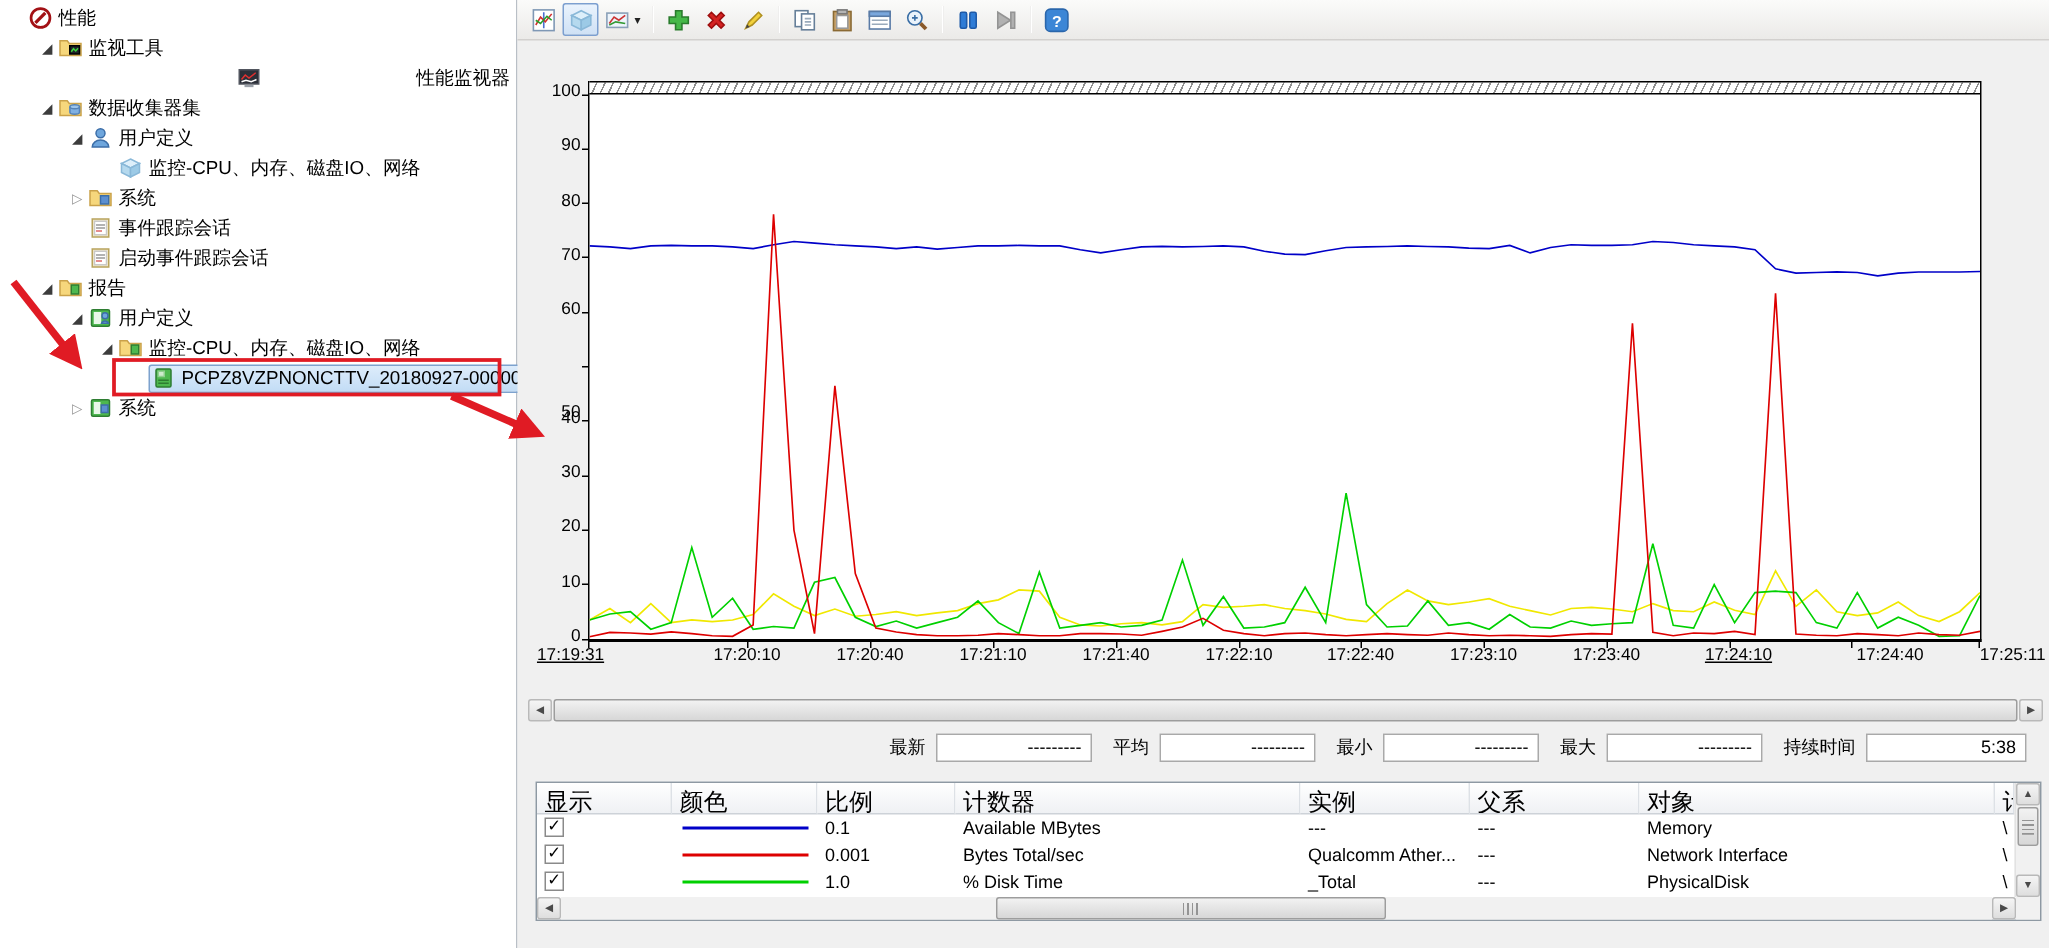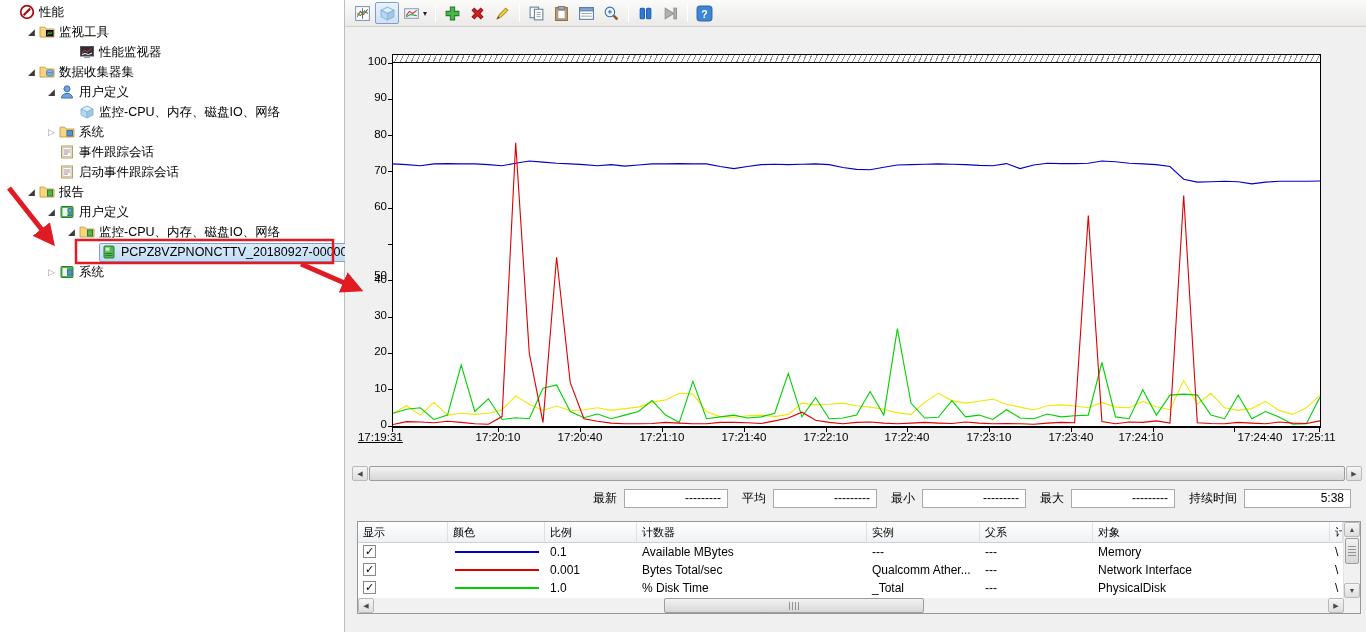--- a/index.html
+++ b/index.html
@@ -44,21 +44,21 @@
 .sb-thumb.full{left:1px;right:1px}
 .grip{position:absolute;left:50%;top:50%;transform:translate(-50%,-50%);width:11px;height:8px;background:repeating-linear-gradient(90deg,#949494 0 1px,transparent 1px 3px)}
 
 .stats{position:absolute;top:488px;left:0;right:15px;height:20px;display:flex;justify-content:flex-end;align-items:center;font-size:12px}
 .stat-label{margin:0 7px 0 14px}
 .stat-box{width:104px;height:19px;background:#fff;border:1px solid #a9a9a9;display:flex;align-items:center;justify-content:flex-end;padding-right:6px}
 .stat-box.wide{width:107px}
 
 .legend{position:absolute;top:521px;left:12px;width:1004px;height:93px;background:#fff;border:1px solid #8e99a3}
 .lg-grid{display:grid;grid-template-columns:90px 97px 92px 230px 113px 113px 237px 13px}
-.hcell{height:21px;font-size:11px;padding:3px 0 0 5px;background:linear-gradient(#fff,#f6f7f9 55%,#eff1f4);border-right:1px solid #dde1e6;border-bottom:1px solid #cdd2d8;white-space:nowrap;overflow:hidden}
+.hcell{height:21px;font-size:16px;padding:3px 0 0 5px;background:linear-gradient(#fff,#f6f7f9 55%,#eff1f4);border-right:1px solid #dde1e6;border-bottom:1px solid #cdd2d8;white-space:nowrap;overflow:hidden}
 .lg-row{height:18px}
 .cell{font-size:12px;padding:2px 4px 0 5px;white-space:nowrap;overflow:hidden}
 .cb-cell{padding:2px 0 0 5px}
 .cb{width:13px;height:13px;border:1px solid #8a8a8a;background:#fff;font-size:11px;line-height:11px;text-align:center}
 .swatch{height:2px;width:84px;margin:8px 0 0 7px}
 .sb-v{position:absolute;top:0;right:0;bottom:15px;width:17px;background:#f1f1f1;border-left:1px solid #e2e2e2}
 .vb{position:absolute;left:0;right:0;height:15px;width:auto}
 .vb.top{top:0}
 .vb.bottom{bottom:0}
 .vthumb{position:absolute;left:1px;right:1px;top:16px;height:26px;background:linear-gradient(#f2f2f2,#d7d7d7);border:1px solid #9d9d9d;border-radius:2px}
@@ -91,21 +91,21 @@
           <span class="exp">◢</span>
           <span class="ticon">
             <svg viewBox="0 0 16 16">
               <path d="M1 3.2 L5.8 3.2 L7.2 5 L15 5 L15 13 L1 13 Z" fill="#f6d77c" stroke="#caa24a"></path>
               <rect x="7.5" y="6.5" width="6.5" height="5.5" fill="#20242a" stroke="#000"></rect>
               <polyline points="8.5,10.5 10,8.5 11.5,10 13,8.2" stroke="#3fd23f" fill="none"></polyline>
             </svg>
           </span>
           <span class="tlabel">监视工具</span>
         </div>
-        <div class="tree-row" style="padding-left: 64px;">
+        <div class="tree-row" style="padding-left: 44px; justify-content: space-between;">
           <span class="exp"></span>
           <span class="ticon">
             <svg viewBox="0 0 16 16">
               <rect x="1.5" y="2.5" width="13" height="9.5" fill="#2b2f38" stroke="#51555e"></rect>
               <polyline points="3,9 5.5,6 8,8 12.5,4.5" stroke="#e03030" fill="none"></polyline>
               <polyline points="3,10.5 6,9.5 9.5,10.5 13,9" stroke="#fff" fill="none"></polyline>
               <rect x="5" y="12.5" width="6" height="1.6" fill="#9aa0a8"></rect>
             </svg>
           </span>
           <span class="tlabel">性能监视器</span>
@@ -439,25 +439,25 @@
         <span class="xlab" style="left: 399px; transform: translateX(-50%);">17:21:40</span>
         <span class="xtick" style="left: 399px;"></span>
         <span class="xlab" style="left: 481px; transform: translateX(-50%);">17:22:10</span>
         <span class="xtick" style="left: 481px;"></span>
         <span class="xlab" style="left: 562px; transform: translateX(-50%);">17:22:40</span>
         <span class="xtick" style="left: 562px;"></span>
         <span class="xlab" style="left: 644px; transform: translateX(-50%);">17:23:10</span>
         <span class="xtick" style="left: 644px;"></span>
         <span class="xlab" style="left: 726px; transform: translateX(-50%);">17:23:40</span>
         <span class="xtick" style="left: 726px;"></span>
-        <span class="xlab" style="left: 796px; transform: translateX(-50%);">17:24:10</span>
+        <span class="xlab" style="left: 814px; transform: translateX(-50%); text-decoration: underline;">17:24:10</span>
         <span class="xtick" style="left: 808px;"></span>
         <span class="xlab" style="left: 915px; transform: translateX(-50%);">17:24:40</span>
         <span class="xtick" style="left: 889px;"></span>
-        <span class="xlab" style="left: 960px; transform: translateX(-30%); text-align: right;">17:25:11</span>
+        <span class="xlab" style="left: 988px; transform: translateX(-30%); text-align: right;">17:25:11</span>
         <span class="xtick" style="left: 974px;"></span>
       </div>
 
     <div class="legend">
       <div id="legendhead" class="lg-grid">
           <span class="hcell">显示</span>
           <span class="hcell">颜色</span>
           <span class="hcell">比例</span>
           <span class="hcell">计数器</span>
           <span class="hcell">实例</span>

